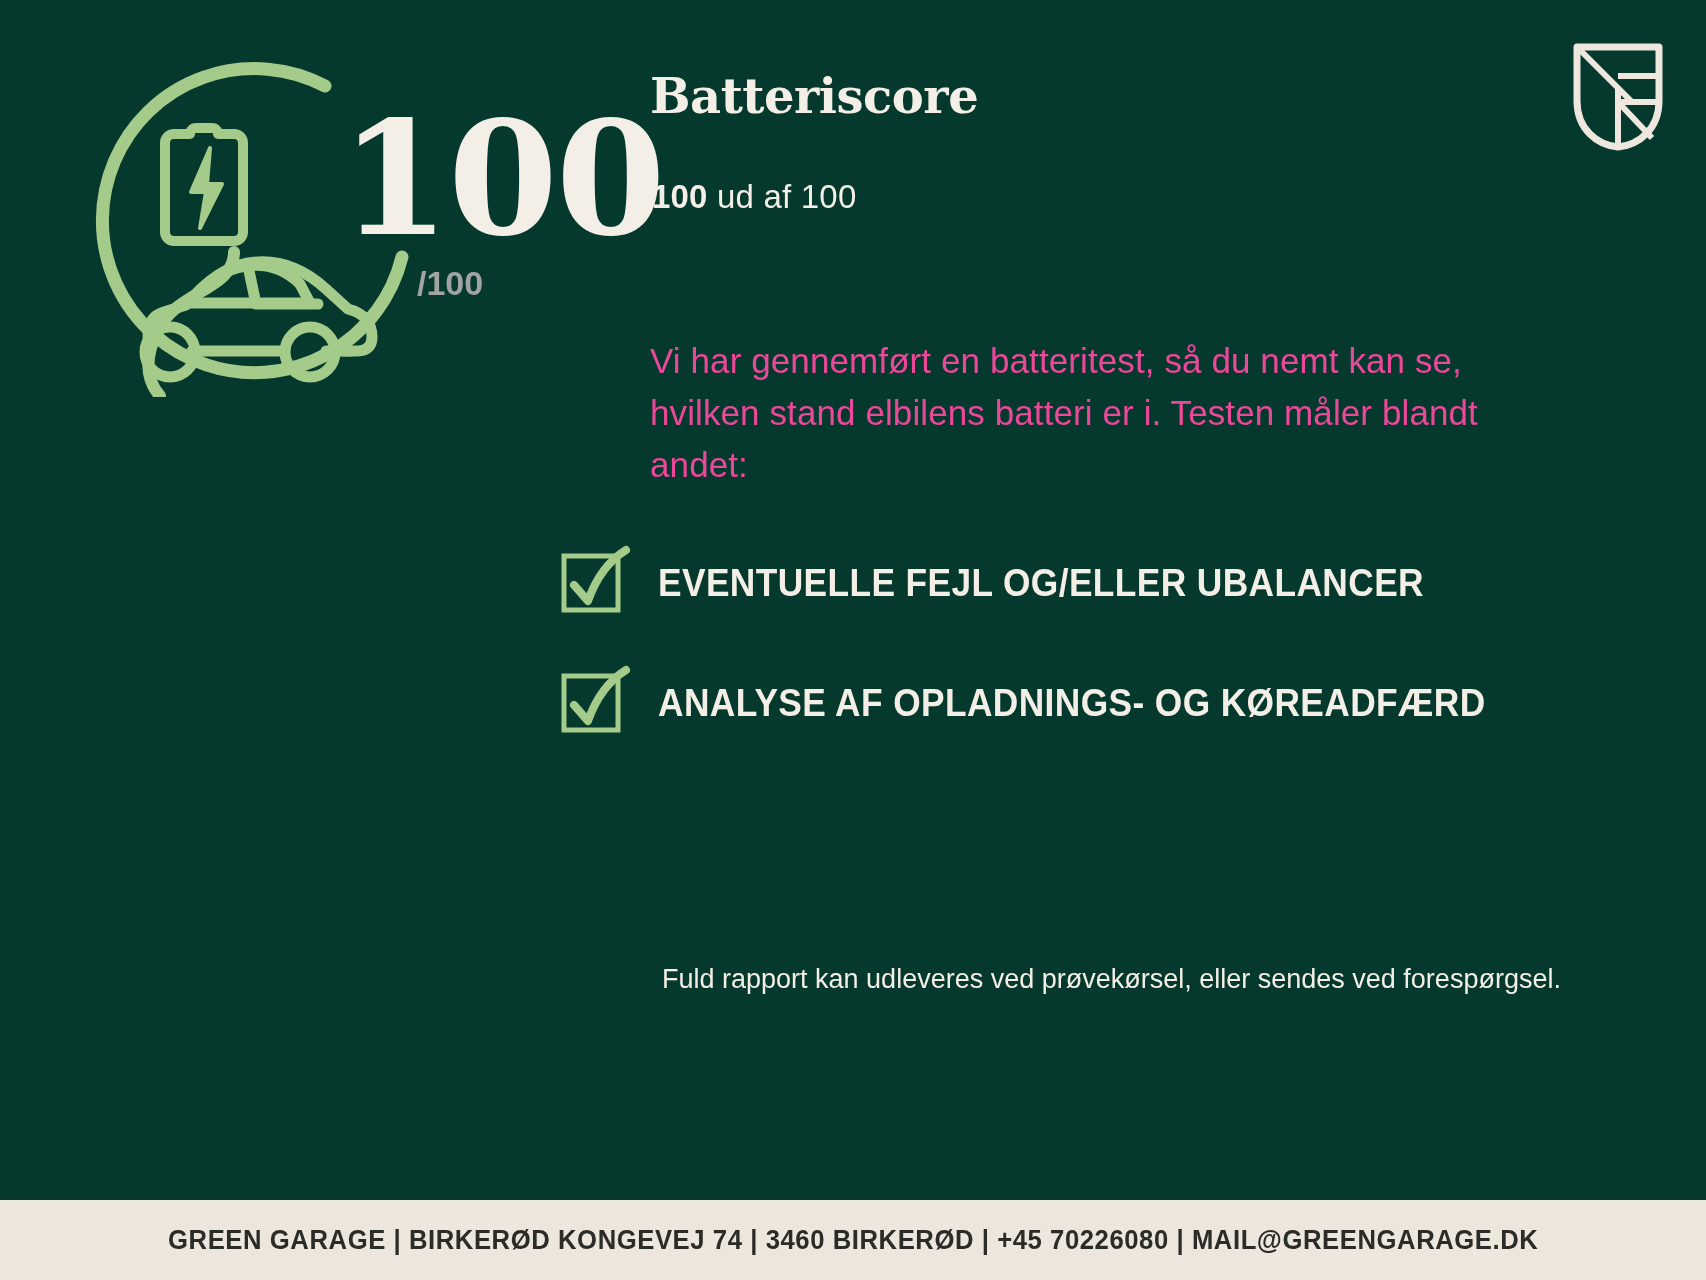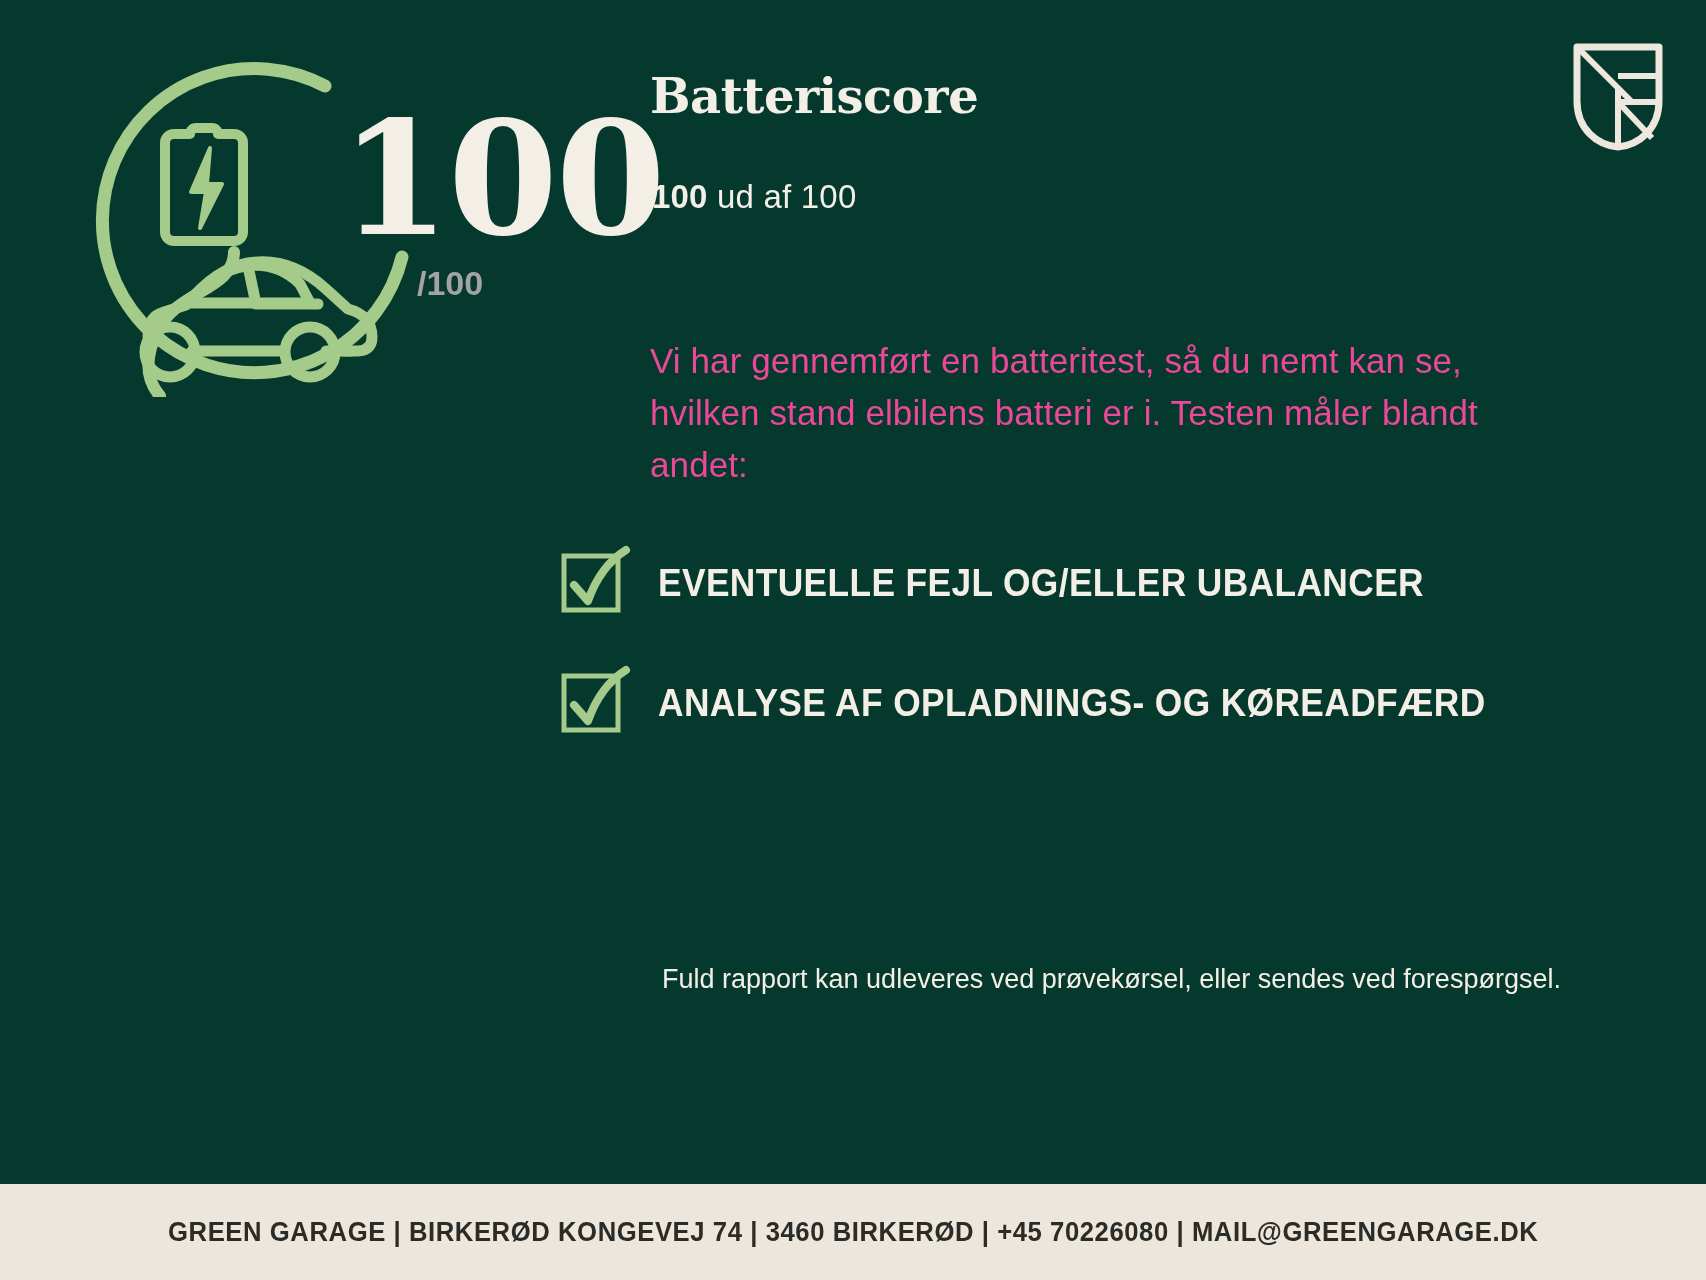--- a/index.html
+++ b/index.html
@@ -67,21 +67,21 @@
   }
 
   
   .closing{
     position:absolute;left:650px;top:960px;width:930px;
     font-size:27px;line-height:1.48;color:#f4efe6;font-weight:400;margin-left:12px;
   }
 
   
   .footer{
-    position:absolute;left:0;bottom:0;width:1706px;height:96px;
+    position:absolute;left:0;bottom:0;width:1706px;height:80px;
     background:#ece6dd;display:flex;align-items:center;justify-content:center;
   }
   .footer-text{
     font-family:"Liberation Sans",sans-serif;
     font-weight:700;font-size:27px;color:#2b2b28;
     letter-spacing:.6px;white-space:nowrap;
     transform:scaleX(.95);transform-origin:center;
   }
 </style>
 </head>

